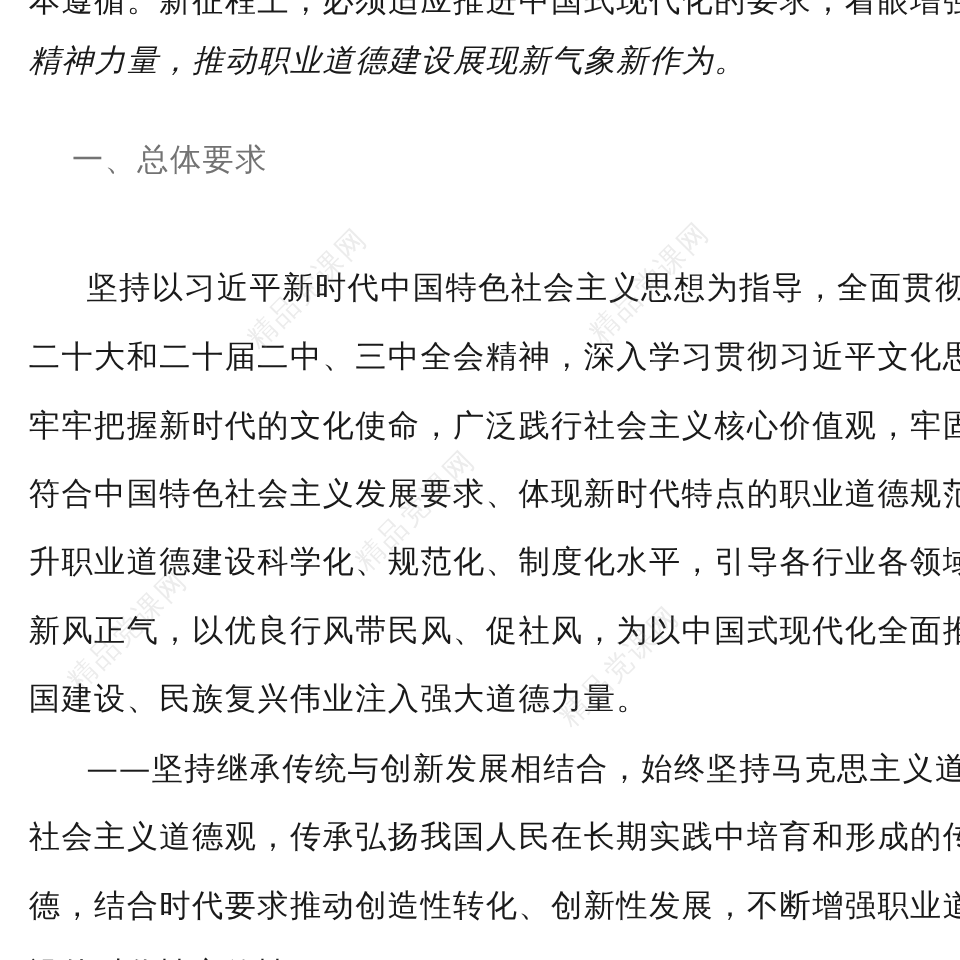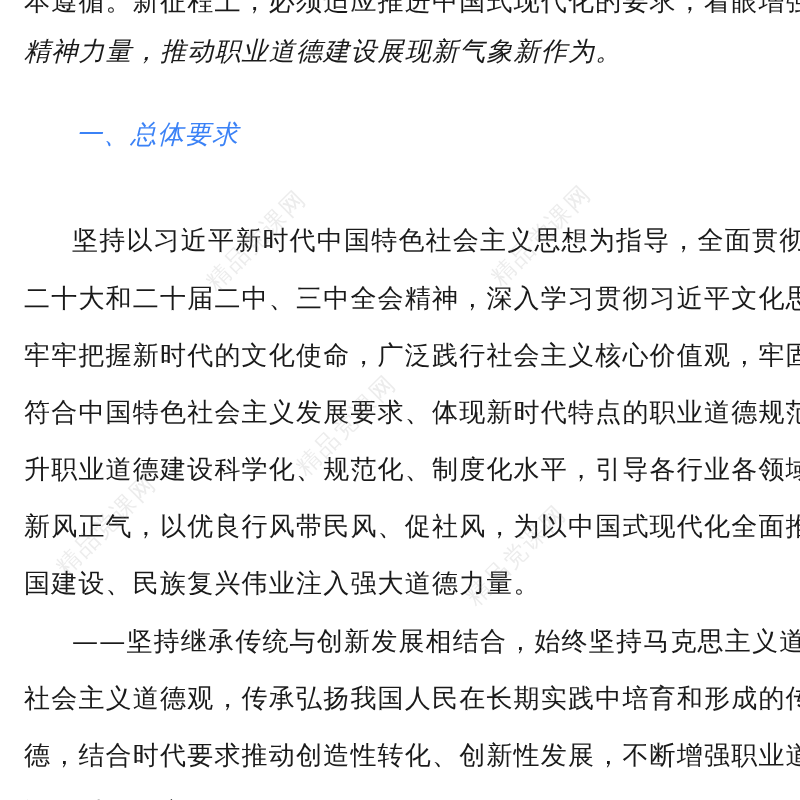--- a/index.html
+++ b/index.html
@@ -25,24 +25,23 @@
   .line {
     position: absolute;
     left: 24px;
     font-size: 26px;
     line-height: 30px;
     white-space: nowrap;
     letter-spacing: 1.2px;
   }
   .indent { left: 72px; }
   .heading {
-    color: #3b82f6;
+    color: #737373;
     font-size: 26px;
-    left: 76px;
-    font-style: italic;
+    left: 60px;
   }
   .watermark {
     position: absolute;
     font-family: "DejaVu Sans", "Liberation Sans", sans-serif;
     font-size: 24px;
     color: rgba(150,150,150,0.18);
     transform: rotate(-45deg);
     transform-origin: left center;
     white-space: nowrap;
     letter-spacing: 2px;

